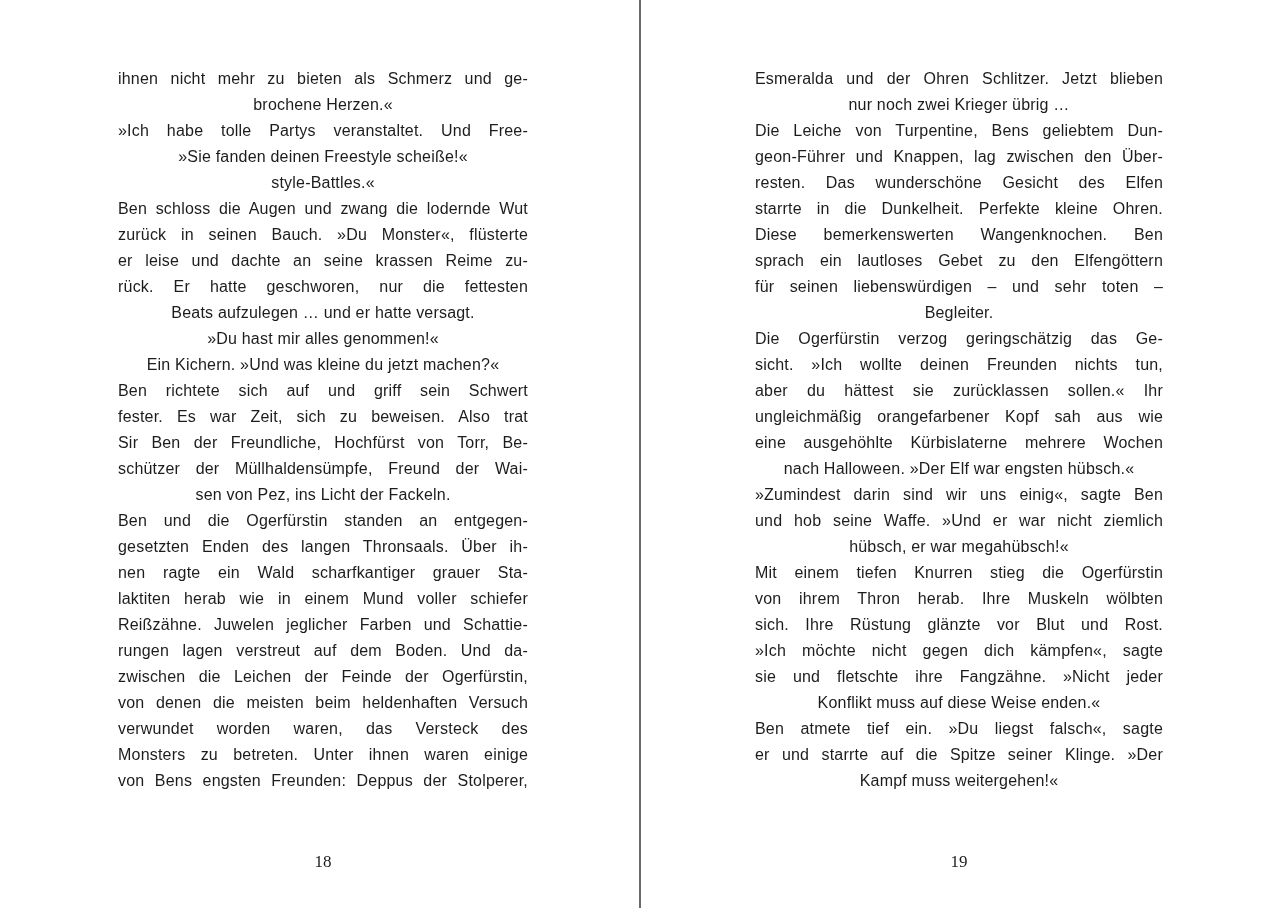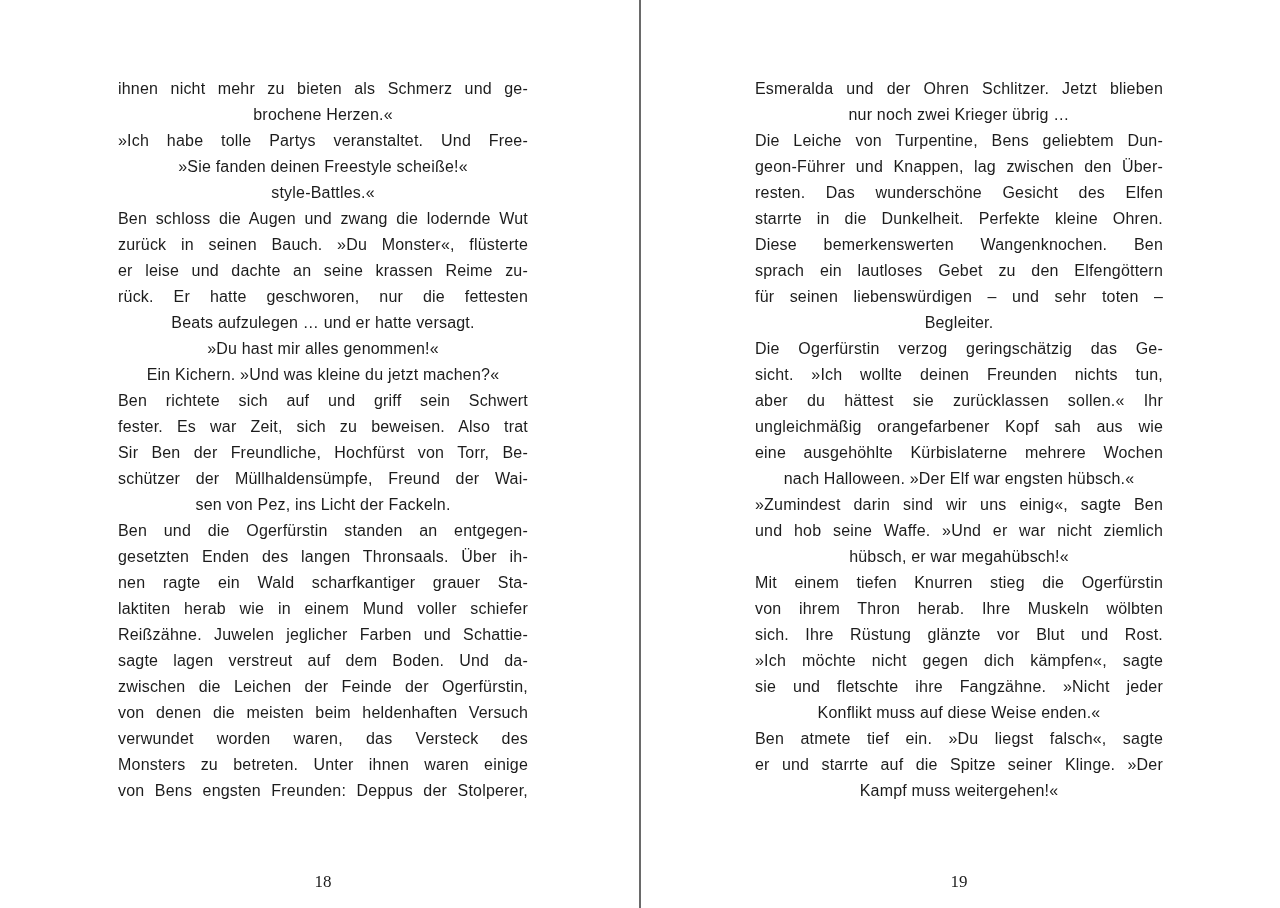--- a/index.html
+++ b/index.html
@@ -25,36 +25,36 @@
   }
   .page {
     position: absolute;
     top: 0;
     height: 908px;
   }
   .page-left  { left: 0;     width: 639px; }
   .page-right { left: 641px; width: 639px; }
   .page-text {
     position: absolute;
-    top: 76px;
+    top: 66px;
     color: #1c1c1c;
     font-size: 16px;
     line-height: 26px;
     letter-spacing: 0.2px;
   }
   .page-left  .page-text { left: 118px; width: 410px; }
   .page-right .page-text { left: 114px; width: 408px; }
   .line { text-align: center; }
   .line.justify {
     text-align: justify;
     text-align-last: justify;
   }
   .page-number {
     position: absolute;
-    top: 872px;
+    top: 852px;
     font-family: "Liberation Serif", serif;
     font-size: 17px;
     color: #1c1c1c;
     text-align: center;
   }
   .page-left  .page-number { left: 118px; width: 410px; }
   .page-right .page-number { left: 114px; width: 408px; }
 </style>
 </head>
 <body>
@@ -78,21 +78,21 @@
         <div class="line justify">Ben richtete sich auf und griff sein Schwert</div>
         <div class="line justify">fester. Es war Zeit, sich zu beweisen. Also trat</div>
         <div class="line justify">Sir Ben der Freundliche, Hochfürst von Torr, Be-</div>
         <div class="line justify">schützer der Müllhaldensümpfe, Freund der Wai-</div>
         <div class="line">sen von Pez, ins Licht der Fackeln.</div>
         <div class="line justify">Ben und die Ogerfürstin standen an entgegen-</div>
         <div class="line justify">gesetzten Enden des langen Thronsaals. Über ih-</div>
         <div class="line justify">nen ragte ein Wald scharfkantiger grauer Sta-</div>
         <div class="line justify">laktiten herab wie in einem Mund voller schiefer</div>
         <div class="line justify">Reißzähne. Juwelen jeglicher Farben und Schattie-</div>
-        <div class="line justify">sagte lagen verstreut auf dem Boden. Und da-</div>
+        <div class="line justify">rungen lagen verstreut auf dem Boden. Und da-</div>
         <div class="line justify">zwischen die Leichen der Feinde der Ogerfürstin,</div>
         <div class="line justify">von denen die meisten beim heldenhaften Versuch</div>
         <div class="line justify">verwundet worden waren, das Versteck des</div>
         <div class="line justify">Monsters zu betreten. Unter ihnen waren einige</div>
         <div class="line justify">von Bens engsten Freunden: Deppus der Stolperer,</div>
       </div>
     <div class="page-number">18</div>
   </div>
 
   <div class="divider"></div>

